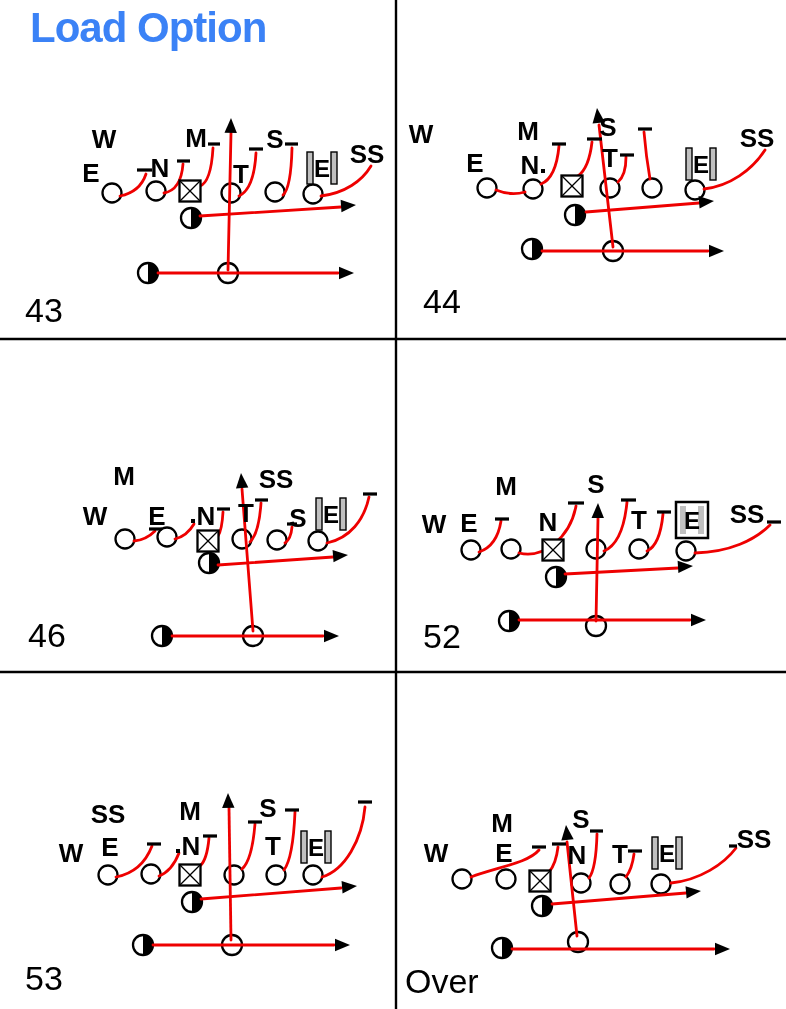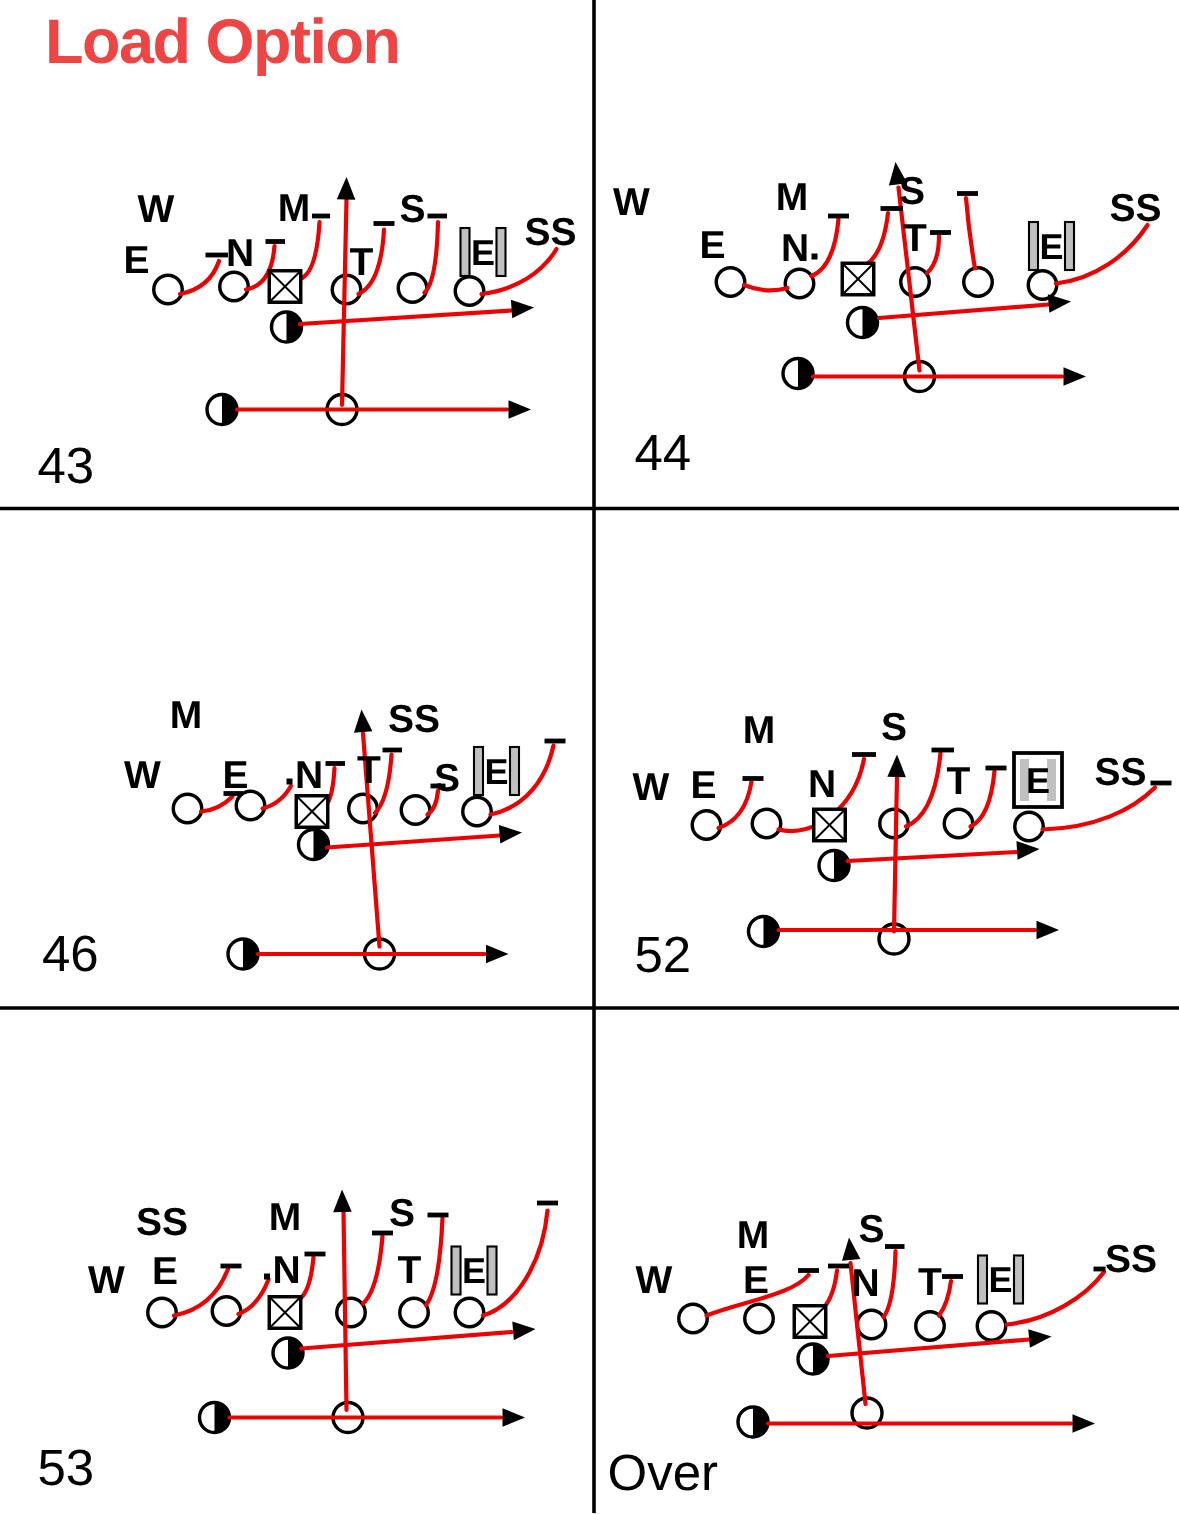--- a/index.html
+++ b/index.html
@@ -1,19 +1,19 @@
 <!DOCTYPE html>
 <html><head>
 <meta charset="utf-8">
 <style>
   html,body{margin:0;padding:0;background:#fff;}
   .page{position:relative;width:786px;height:1009px;background:#fff;overflow:hidden;
         font-family:"Liberation Sans",sans-serif;}
   .title{position:absolute;left:30px;top:4px;font-size:42px;font-weight:bold;
-         letter-spacing:-1px;color:#ef4444;white-space:nowrap;text-align:right;}
+         letter-spacing:-1px;color:#3b82f6;white-space:nowrap;text-align:right;}
   svg{position:absolute;left:0;top:0;}
   svg text{font-family:"Liberation Sans",sans-serif;}
   .deflab{font-size:26px;font-weight:bold;fill:#000;}
   .panlab{font-size:34px;font-weight:normal;fill:#000;}
   .elab{font-size:24px;font-weight:bold;fill:#000;}
 </style>
 </head>
 <body>
 
 <div class="page">

